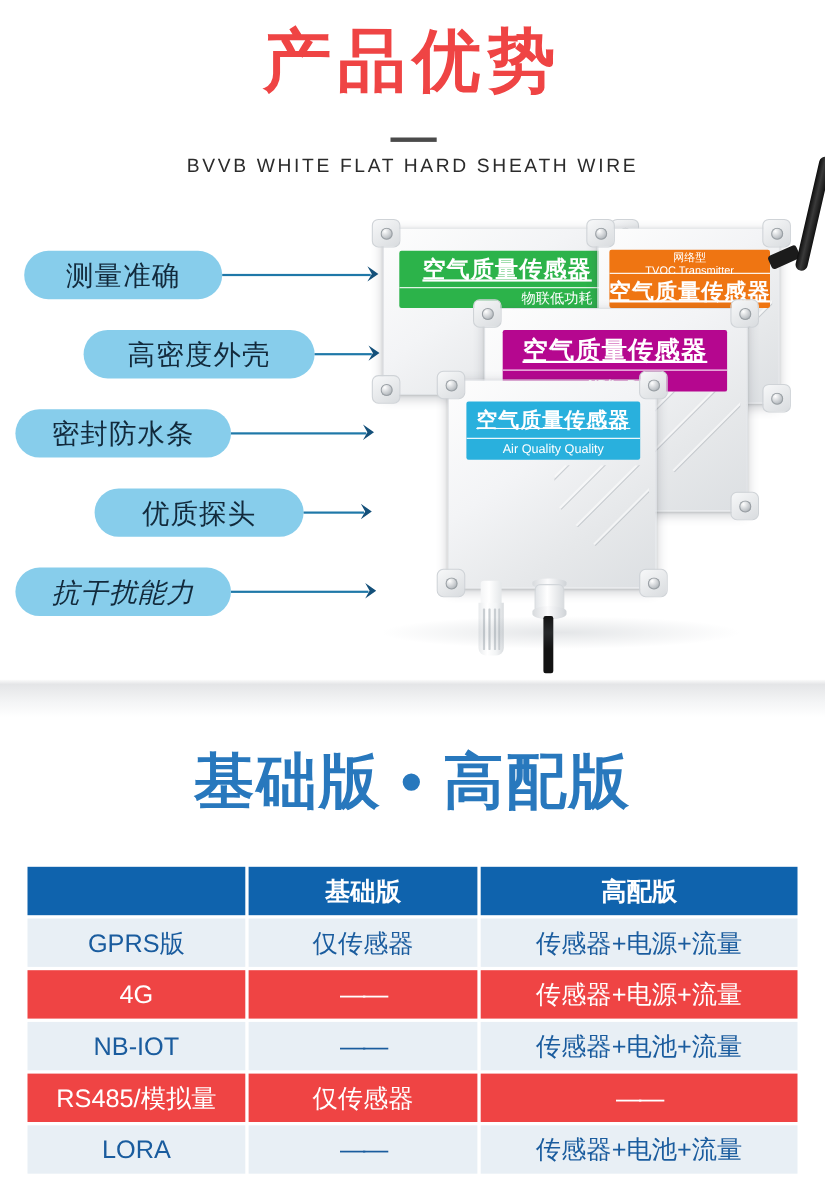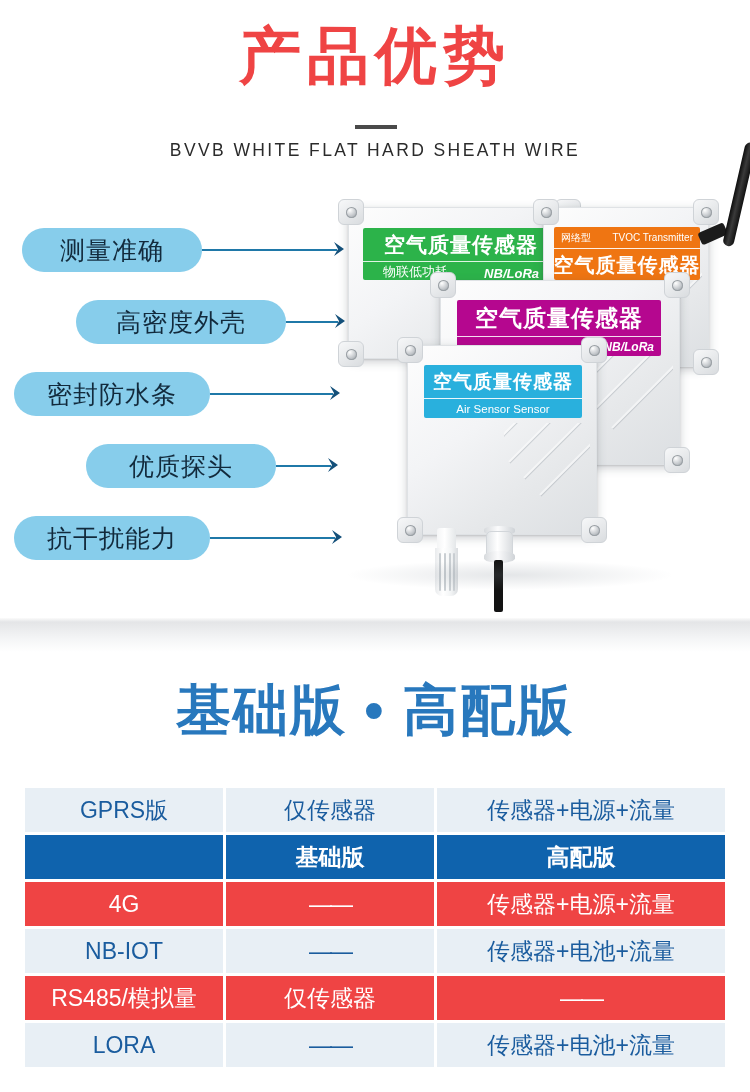--- a/index.html
+++ b/index.html
@@ -75,25 +75,25 @@
   .ridges i{
     position:absolute;width:150%;height:2px;background:#ffffff;
     box-shadow:0 1px 0 rgba(150,158,166,.75);
     transform:rotate(-45deg);transform-origin:left center;
   }
 
   
   .plate{position:absolute;box-sizing:border-box;overflow:hidden;border-radius:2px;}
   .plate .main{
     display:flex;align-items:center;justify-content:center;
-    color:#ffffff;font-weight:bold;white-space:nowrap;letter-spacing:1px;
+    color:#ffffff;font-weight:bold;white-space:nowrap;letter-spacing:1px;text-decoration:underline;
   }
   .plate .sub{
     display:flex;align-items:center;justify-content:space-between;
-    color:#ffffff;white-space:nowrap;
+    color:#ffffff;white-space:nowrap;flex-direction:column;
   }
   .plate .sub .right{font-style:italic;font-weight:bold;}
 
   
   .probe-stem{position:absolute;background:linear-gradient(90deg,#e9ebed,#ffffff 35%,#f2f4f5 70%,#d9dcdf);border-radius:0 0 7px 7px;}
   .probe-cap{position:absolute;background:linear-gradient(90deg,#f4f5f6,#ffffff 40%,#e4e7e9);border-radius:3px 3px 0 0;}
   .probe-slots{position:absolute;overflow:hidden;}
   .probe-slots i{position:absolute;top:0;width:2px;height:100%;background:#c9ced2;border-radius:1px;}
   .gland{position:absolute;background:linear-gradient(90deg,#e2e5e8,#ffffff 42%,#dadde0);border-radius:5px;border:1px solid #d2d6da;box-sizing:border-box;}
   .gland-ring{position:absolute;background:linear-gradient(90deg,#d7dadd,#fbfbfc 45%,#cfd3d7);border-radius:50%/40%;}
@@ -220,21 +220,21 @@
       <span class="ear br"></span>
       <div class="ridges">
         <i style="left:-12%;top:20%"></i>
           <i style="left:6%;top:36%"></i>
           <i style="left:24%;top:52%"></i>
           <i style="left:42%;top:68%"></i>
       </div>
       <div class="plate" style="left:16px;top:19px;width:158px;height:53px;background:#29b0dd;">
         <div class="main" style="height:33px;font-size:19px;">空气质量传感器</div>
         <div class="sub" style="height:20px;border-top:1px solid rgba(255,255,255,.9);font-size:11.5px;justify-content:center;">
-          <span>Air Sensor Sensor</span>
+          <span>Air Quality Quality</span>
         </div>
       </div>
     </div>
 
     <div class="probe-cap" style="left:437px;top:528px;width:19px;height:26px;"></div>
     <div class="probe-stem" style="left:435px;top:548px;width:23px;height:48px;"></div>
     <div class="probe-slots" style="left:438px;top:553px;width:17px;height:38px;">
       <i style="left:1px"></i>
         <i style="left:6px"></i>
         <i style="left:11px"></i>
@@ -290,21 +290,21 @@
     </div>
     <div class="connector" style="left:190px;width:55px;"></div>
     <div class="arrowhead" style="left:238px;">
       <svg viewBox="0 0 20 20">
           <path d="M4 3 L14 10 L4 17 L8 10 Z" fill="#14507a"></path>
         </svg>
     </div>
   </div>
 
   <div class="feature-row" style="left:14px;top:516px;">
-    <div class="pill" style="width:196px;">
+    <div class="pill" style="width:196px;font-style:italic;">
       <span>抗干扰能力</span>
     </div>
     <div class="connector" style="left:196px;width:125px;"></div>
     <div class="arrowhead" style="left:314px;">
       <svg viewBox="0 0 20 20">
           <path d="M4 3 L14 10 L4 17 L8 10 Z" fill="#14507a"></path>
         </svg>
     </div>
   </div>
 
@@ -317,30 +317,30 @@
   <div id="section-heading">基础版 • 高配版</div>
 
   <table id="compare-table">
     <colgroup>
         <col class="c1">
         <col class="c2">
         <col class="c3">
       </colgroup>
     <tbody>
       <tr>
+        <td class="hd blank"></td>
+        <td class="hd">基础版</td>
+        <td class="hd">高配版</td>
+      </tr>
+      <tr>
         <td class="lite">GPRS版</td>
         <td class="lite">仅传感器</td>
         <td class="lite">传感器+电源+流量</td>
       </tr>
       <tr>
-        <td class="hd blank"></td>
-        <td class="hd">基础版</td>
-        <td class="hd">高配版</td>
-      </tr>
-      <tr>
         <td class="dark">4G</td>
         <td class="dark dash">——</td>
         <td class="dark">传感器+电源+流量</td>
       </tr>
       <tr>
         <td class="lite">NB-IOT</td>
         <td class="lite dash">——</td>
         <td class="lite">传感器+电池+流量</td>
       </tr>
       <tr>

